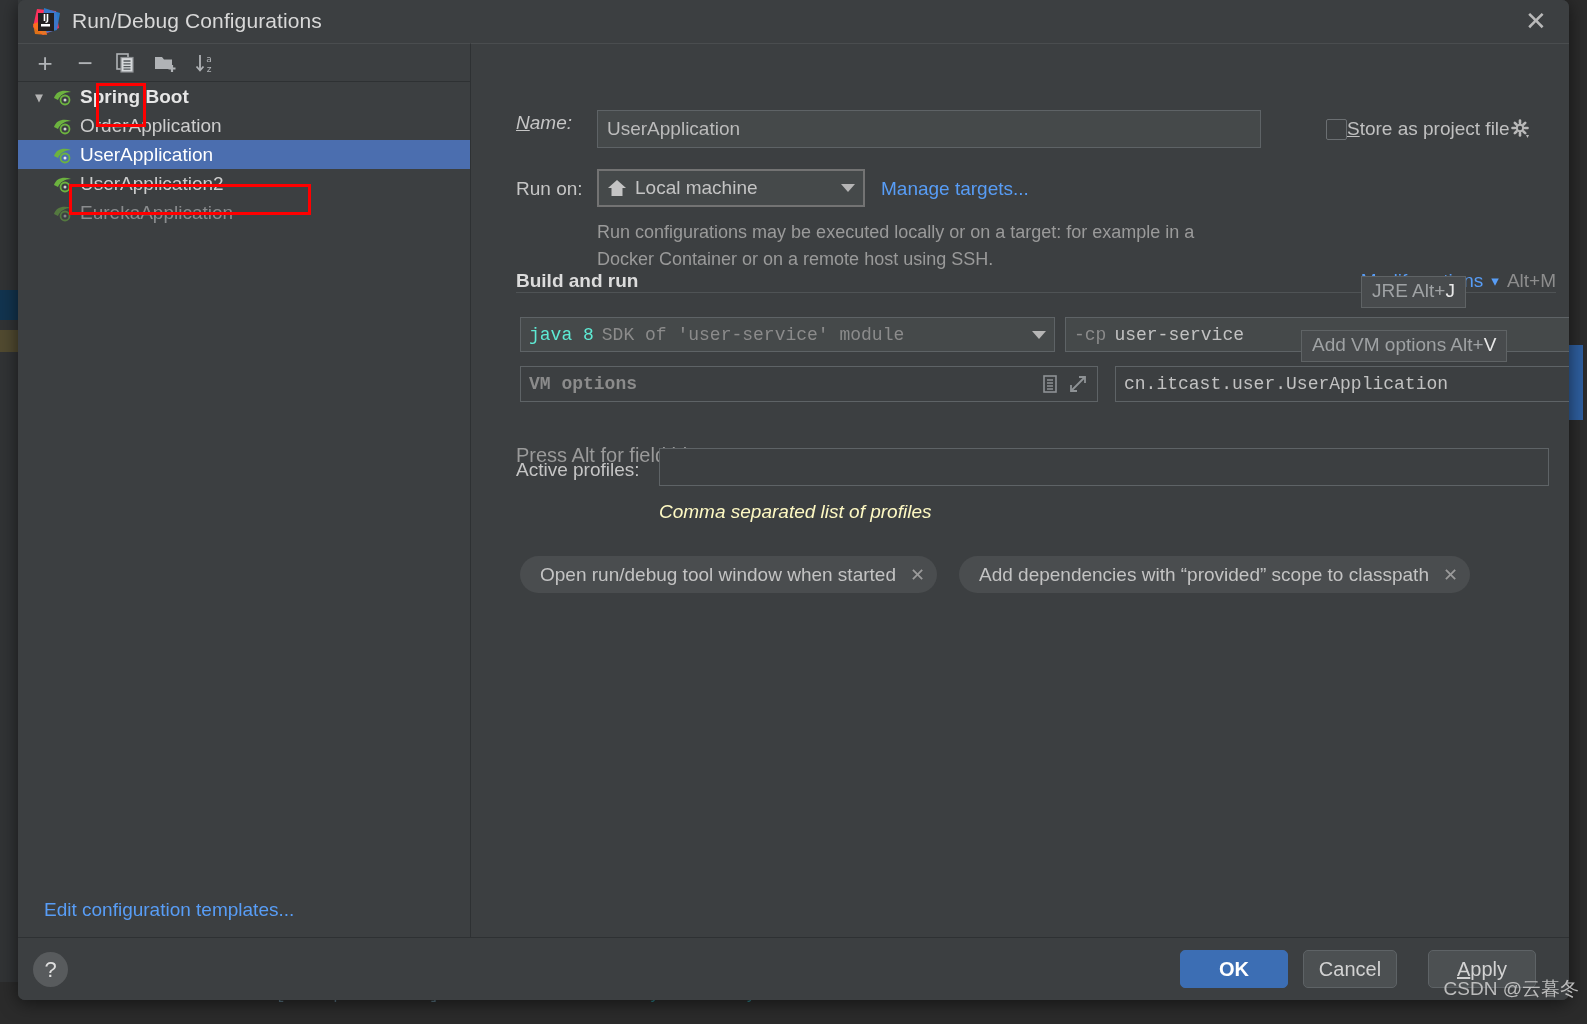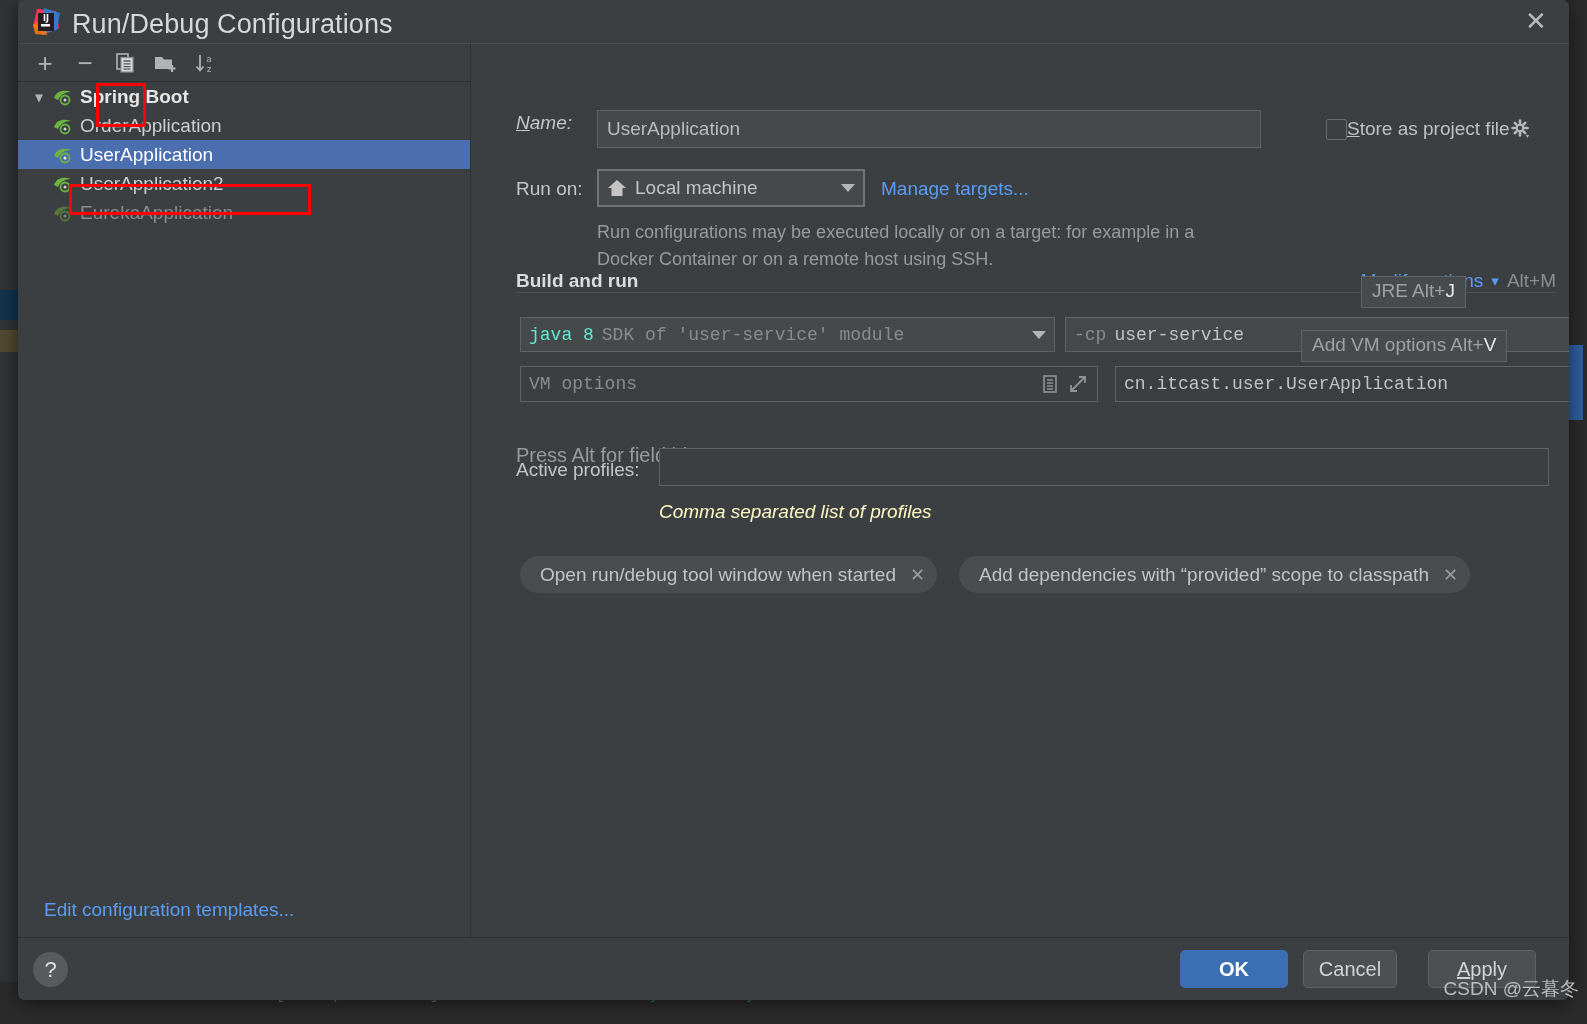--- a/index.html
+++ b/index.html
@@ -70,21 +70,21 @@
     position: relative;
     height: 43px;
     background: #3c3f41;
   }
   #ij-logo {
     position: absolute; left: 12px; top: 6px;
     width: 32px; height: 32px;
   }
   #title-text {
     position: absolute; left: 54px; top: 9px;
-    font-size: 27px; color: #d8d8d8;
+    font-size: 21px; color: #d8d8d8;
     letter-spacing: .1px;
   }
   #close-btn {
     position: absolute; right: 18px; top: 7px;
     width: 30px; height: 30px;
     color: #b9b9b9;
     font-size: 26px; line-height: 28px; text-align: center;
     font-weight: 300;
     cursor: pointer;
   }
@@ -267,21 +267,21 @@
     cursor: pointer;
   }
   #cp-prefix { color: #8b8b8b; }
   #cp-value { color: #c2c2c2; margin-left: 8px; flex: 1; }
 
   
   #vm-field {
     position: absolute; left: 49px; top: 322px;
     width: 578px; height: 36px;
     background: #3c3f41; border: 1px solid #5e6366;
-    display: flex; align-items: center; padding: 0 8px;
+    display: flex; align-items: center; padding: 0 8px; font-weight: bold;
   }
   #vm-placeholder { color: #8b8b8b; flex: 1; }
   .fld-ico { width: 22px; height: 22px; margin-left: 6px; cursor: pointer; flex: none; }
 
   #mainclass-field {
     position: absolute; left: 644px; top: 322px;
     width: 840px; height: 36px;
     background: #3c3f41; border: 1px solid #5e6366;
     display: flex; align-items: center; padding: 0 8px;
   }

